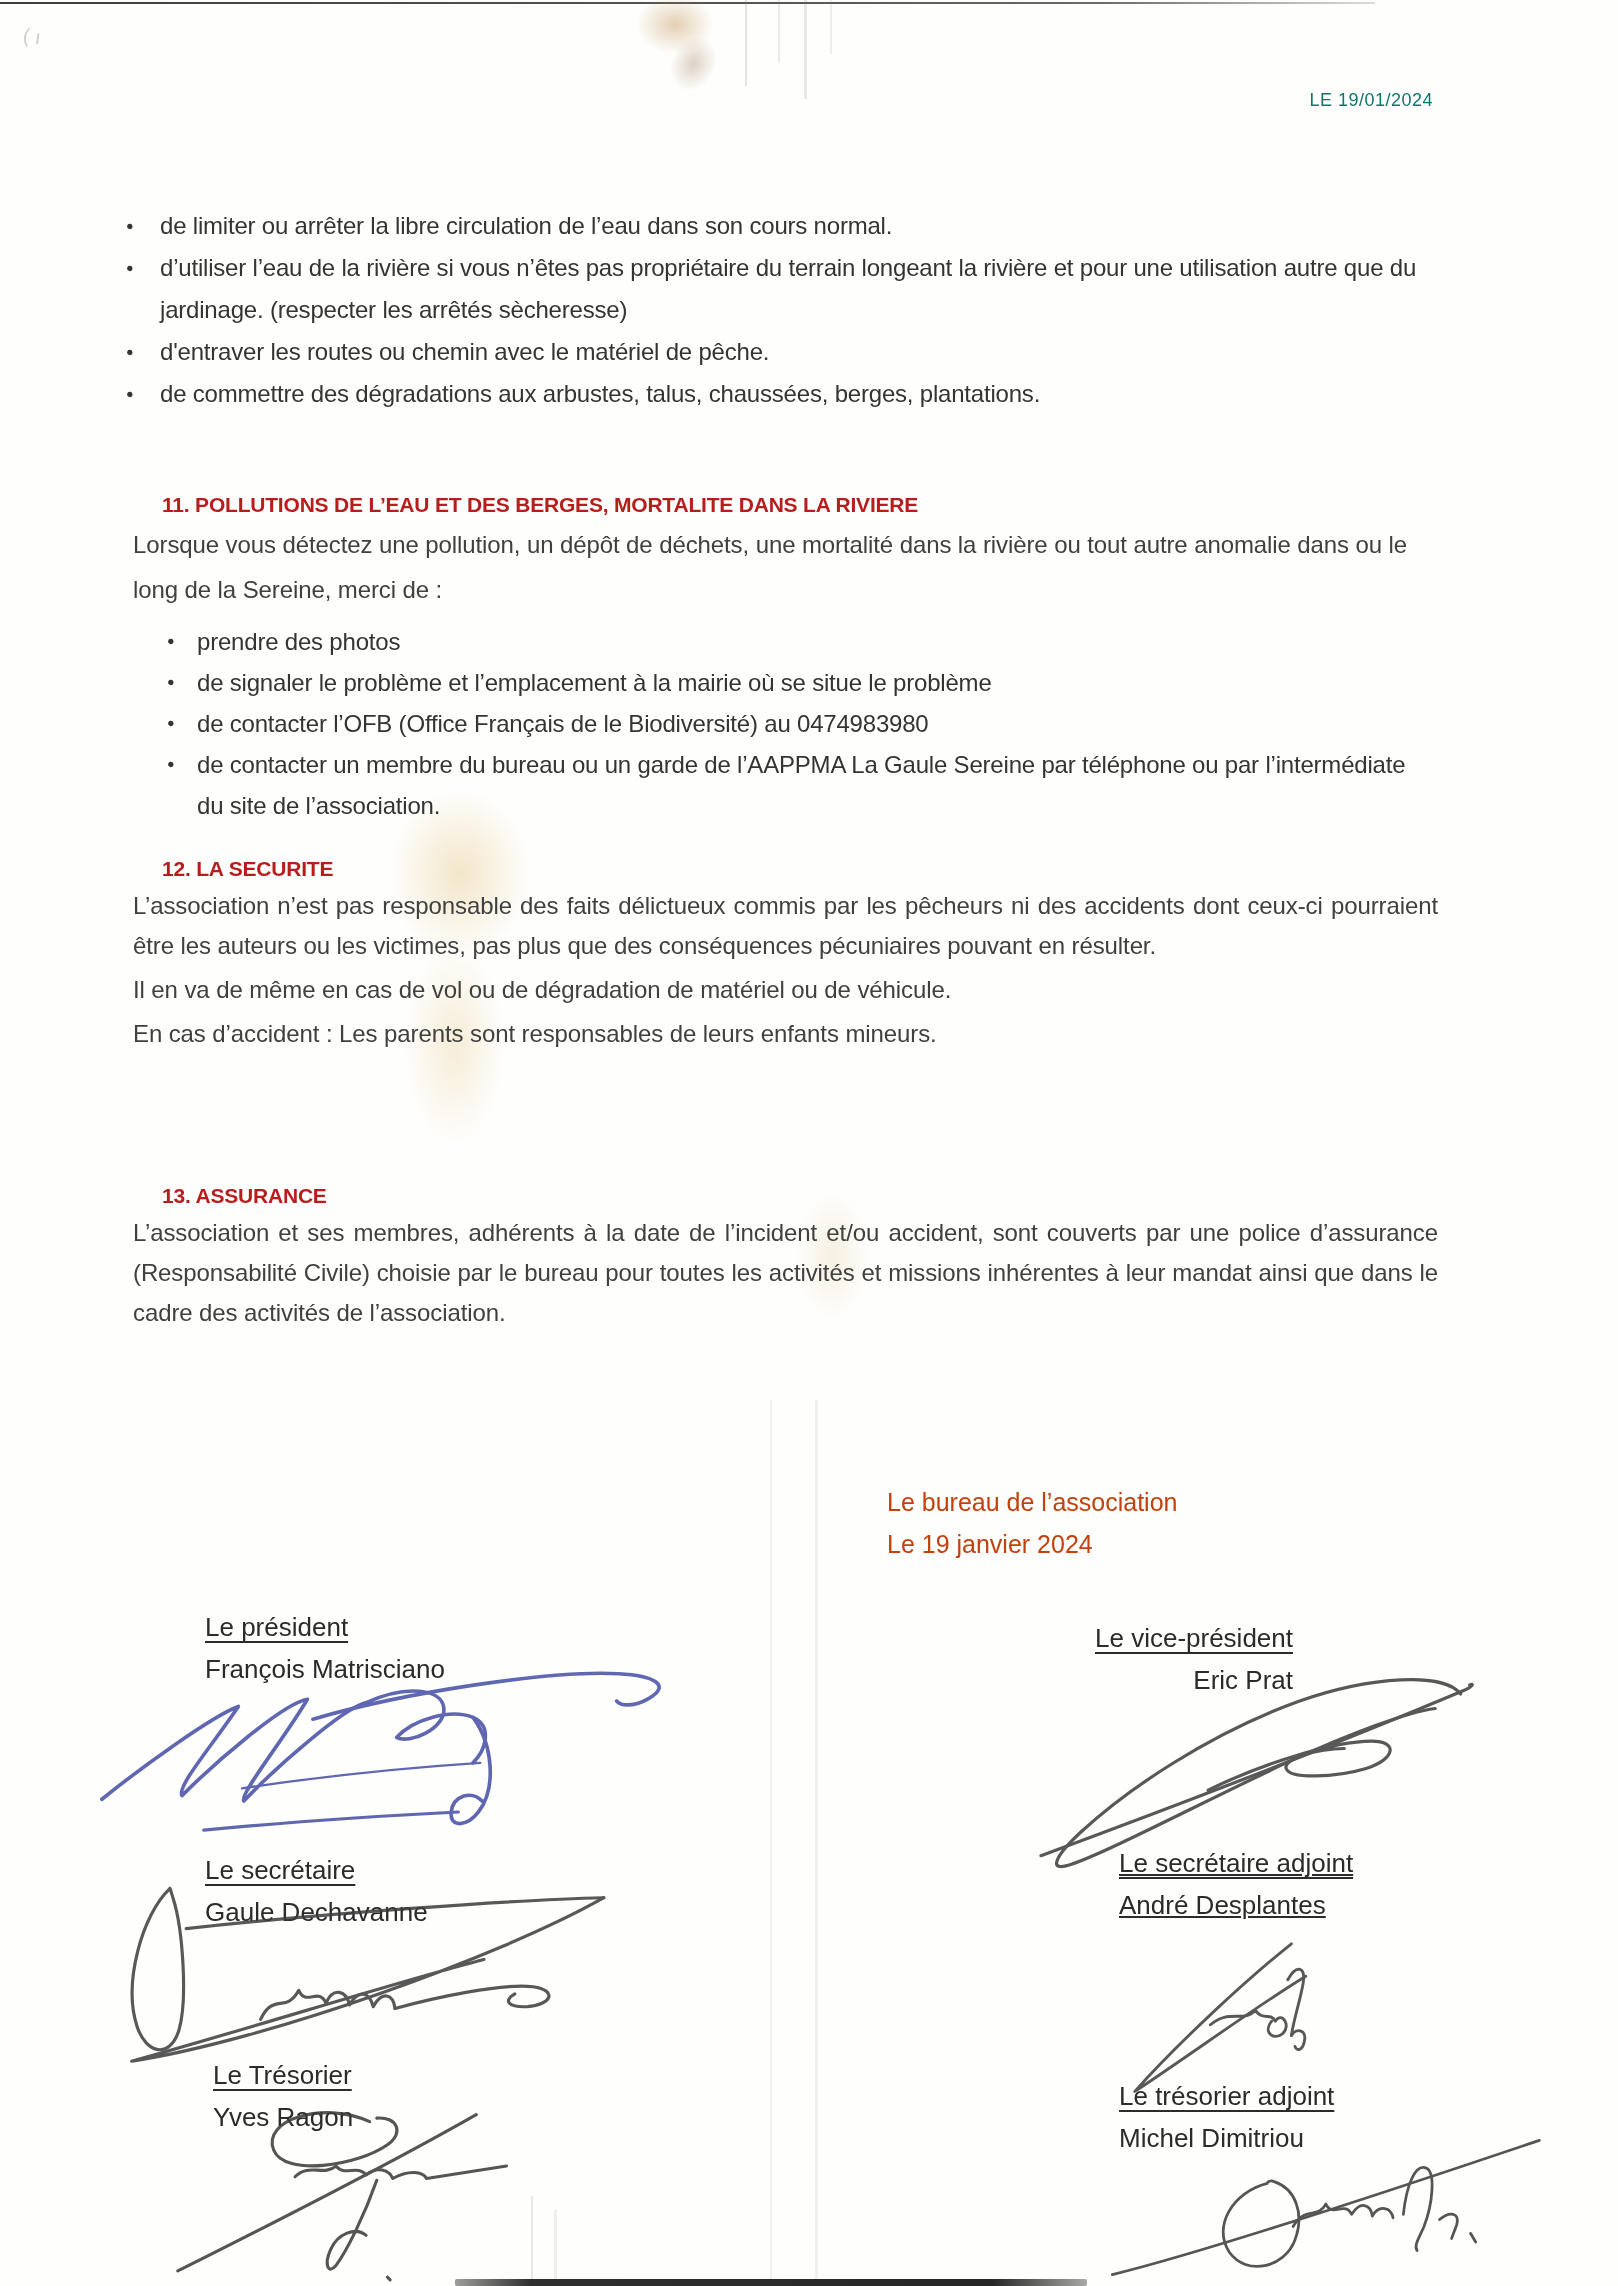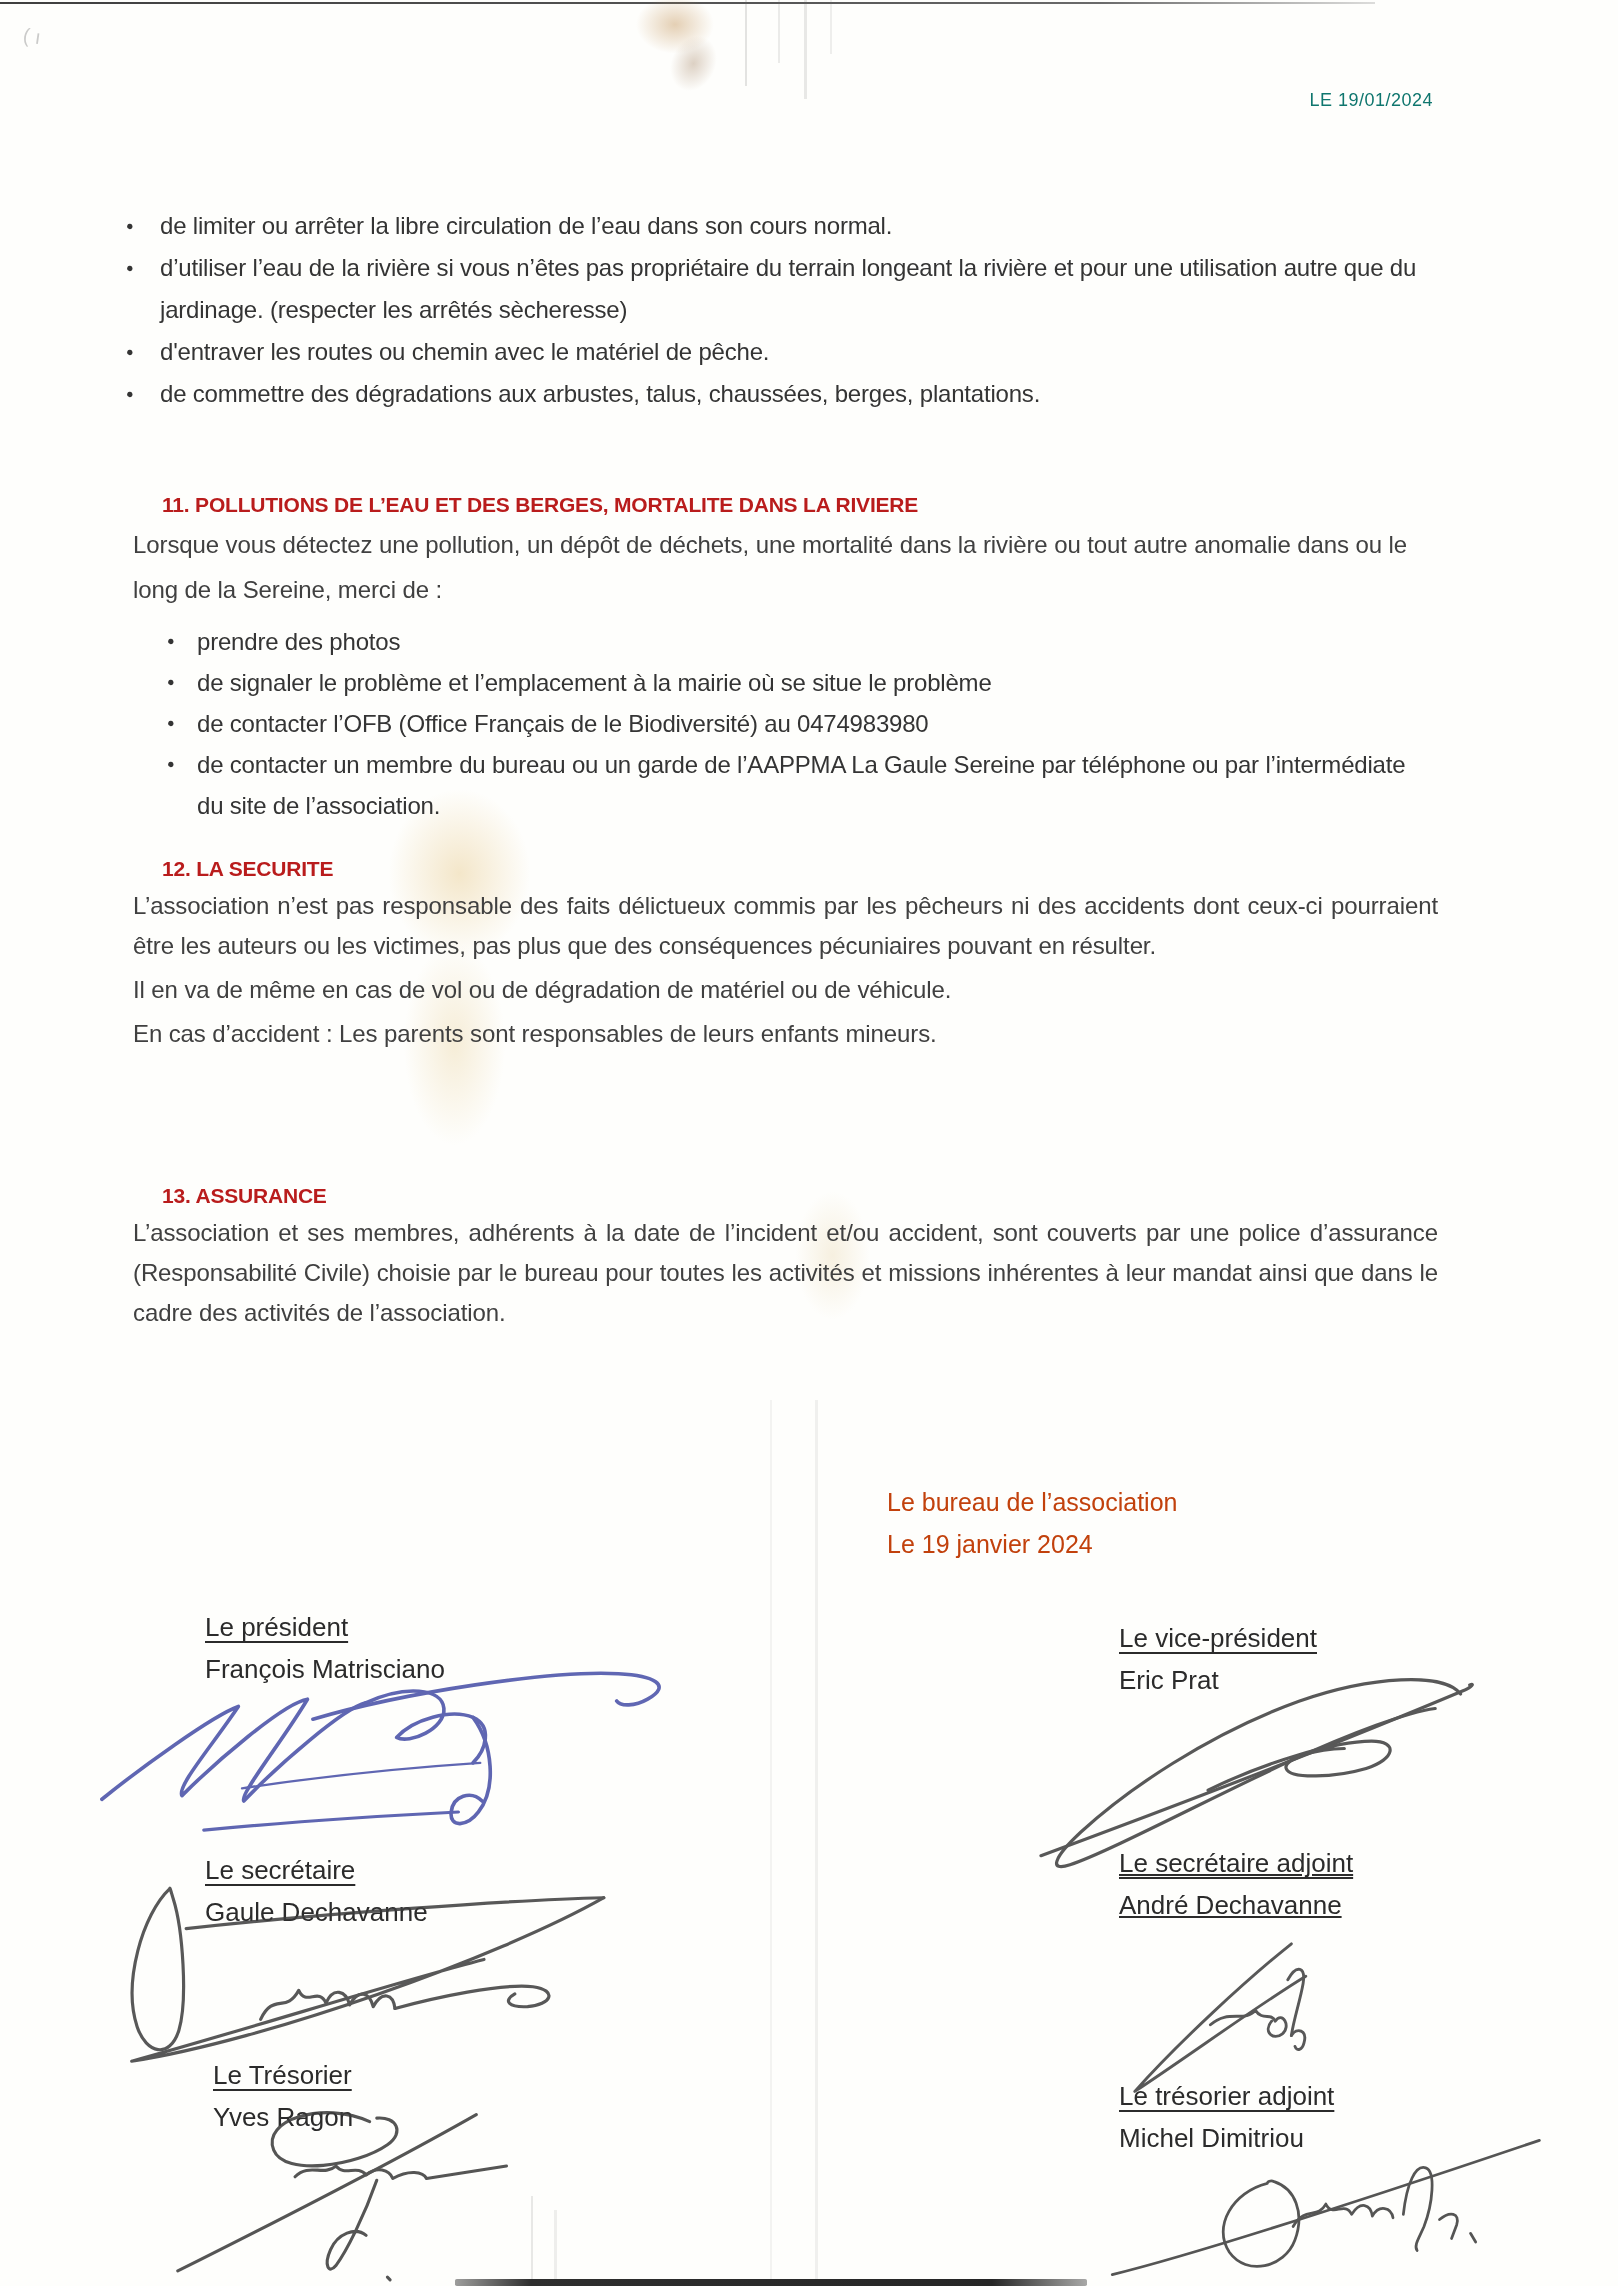--- a/index.html
+++ b/index.html
@@ -55,21 +55,21 @@
   .sub-bullets{margin:9px 0 0 34px;}
   .sub-bullets .b-item{line-height:41px;}
   .sub-bullets .b-dot{flex:0 0 30px;}
   .closing{position:absolute;top:1481px;left:887px;font-size:25px;line-height:42px;color:#c2410c;}
   
   .sig-block{position:absolute;font-size:26px;line-height:40px;color:#2b2b2b;}
   .sig-title{text-decoration:underline;text-underline-offset:5.4px;text-decoration-thickness:1.8px;}
   .sig-name{margin-top:1.8px;}
   .sig-svg{position:absolute;pointer-events:none;}
   .sp-president{top:1607px;left:205px;}
-  .sp-vice{top:1618px;left:1119px;}
+  .sp-vice{top:1618px;left:1095px;text-align:right;}
   .sp-secretaire{top:1850px;left:205px;}
   .sp-secadj{top:1843px;left:1119px;text-decoration:underline;}
   .sp-tresorier{top:2055px;left:205px;margin-left:8px;}
   .sp-tresadj{top:2076px;left:1119px;}
   .sv-president{top:1661px;left:95px;width:585px;height:191px;}
   .sv-vice{top:1654px;left:1017px;width:473px;height:218px;}
   .sv-secretaire{top:1874px;left:99px;width:572px;height:200px;}
   .sv-secadj{top:1924px;left:1123px;width:236px;height:180px;}
   .sv-tresorier{top:2095px;left:160px;width:398px;height:191px;}
   .sv-tresadj{top:2130px;left:1087px;width:488px;height:155px;}
@@ -164,21 +164,21 @@
   <div class="sig-block sp-vice">
     <div class="sig-title">Le vice-président</div>
     <div class="sig-name">Eric Prat</div>
   </div>
   <div class="sig-block sp-secretaire">
     <div class="sig-title">Le secrétaire</div>
     <div class="sig-name">Gaule Dechavanne</div>
   </div>
   <div class="sig-block sp-secadj">
     <div class="sig-title">Le secrétaire adjoint</div>
-    <div class="sig-name">André Dechavanne</div>
+    <div class="sig-name">André Desplantes</div>
   </div>
   <div class="sig-block sp-tresorier">
     <div class="sig-title">Le Trésorier</div>
     <div class="sig-name">Yves Ragon</div>
   </div>
   <div class="sig-block sp-tresadj">
     <div class="sig-title">Le trésorier adjoint</div>
     <div class="sig-name">Michel Dimitriou</div>
   </div>
 

